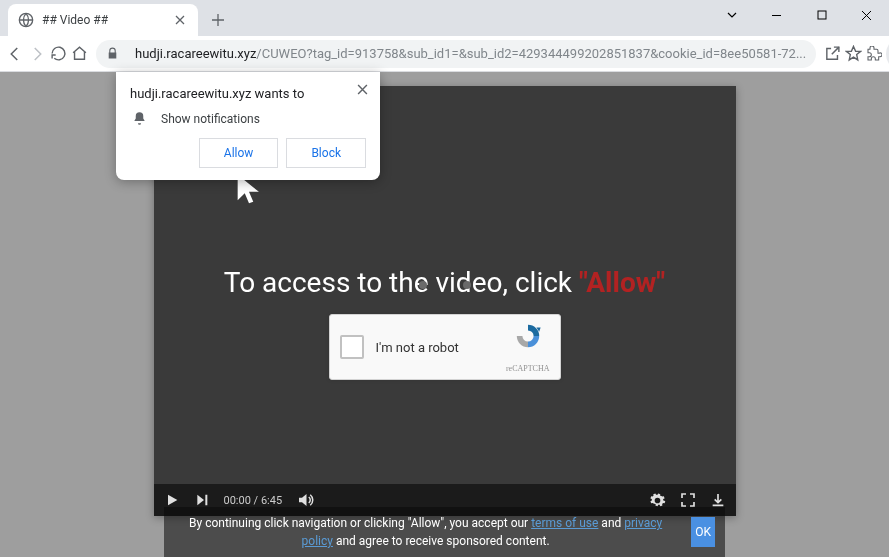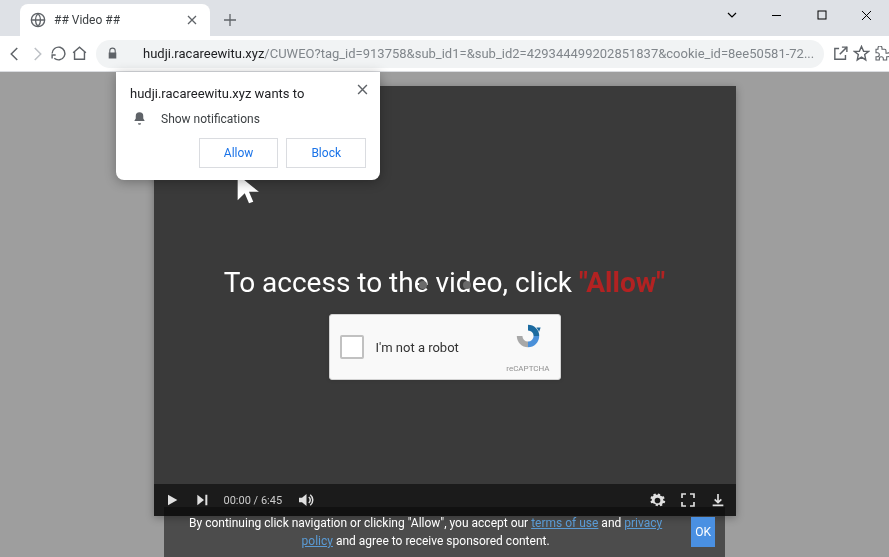--- a/index.html
+++ b/index.html
@@ -1,32 +1,32 @@
 <!DOCTYPE html>
 <html><head>
 <meta charset="utf-8">
 <style>
 * { margin: 0; padding: 0; box-sizing: border-box; font-family: -apple-system, BlinkMacSystemFont, "Segoe UI", Roboto, Arial, sans-serif; }
 body { width: 889px; height: 557px; overflow: hidden; background: #fff; }
 
 
-.titlebar { height: 36px; background: #dee1e6; display: flex; align-items: flex-end; position: relative; padding-left: 12px; }
+.titlebar { height: 36px; background: #dee1e6; display: flex; align-items: flex-end; position: relative; }
 .tab { background: #fff; height: 32px; margin-left: 8px; display: flex; align-items: center; padding: 0 10px 0 10px; border-radius: 8px 8px 0 0; min-width: 190px; gap: 8px; position: relative; }
 .tab-favicon { width: 16px; height: 16px; display: flex; align-items: center; justify-content: center; color: #5f6368; }
 .tab-title { font-size: 12px; color: #3c4043; flex: 1; }
 .tab-close { width: 16px; height: 16px; color: #5f6368; cursor: pointer; display: flex; align-items: center; justify-content: center; }
 .newtab { width: 28px; height: 28px; display: flex; align-items: center; justify-content: center; color: #5f6368; margin-left: 6px; margin-bottom: 2px; cursor: pointer; }
 .window-controls { position: absolute; right: 0; top: 0; display: flex; height: 30px; }
 .window-btn { width: 45px; height: 30px; display: flex; align-items: center; justify-content: center; color: #000; cursor: pointer; }
 
 
 .toolbar { height: 36px; background: #fff; display: flex; align-items: center; padding: 0 6px; gap: 4px; border-bottom: 1px solid #dadce0; }
 .nav-btn { width: 28px; height: 28px; display: flex; align-items: center; justify-content: center; color: #5f6368; border-radius: 50%; cursor: pointer; }
 .nav-btn.disabled { color: #bdc1c6; }
-.omnibox { flex: 1; height: 28px; background: #f1f3f4; border-radius: 14px; display: flex; align-items: center; padding: 0 10px; gap: 24px; margin: 0 4px; }
+.omnibox { flex: 1; height: 28px; background: #f1f3f4; border-radius: 14px; display: flex; align-items: center; padding: 0 10px; gap: 16px; margin: 0 4px; }
 .omnibox .lock { color: #5f6368; }
 .url { font-size: 13px; color: #202124; flex: 1; white-space: nowrap; overflow: hidden; }
 .url .host { color: #202124; }
 .url .path { color: #80868b; }
 
 
 .content { height: calc(557px - 72px); background: #9e9e9e; position: relative; display: flex; justify-content: center; }
 .video-player { width: 582px; height: 430px; background: #3a3a3a; margin-top: 14px; position: relative; box-shadow: 0 2px 8px rgba(0,0,0,0.3); }
 
 .cursor-img { position: absolute; left: 78px; top: 86px; color: #fff; }
@@ -35,21 +35,21 @@
 .video-text .allow-word { color: #b22222; font-weight: bold; }
 
 .loading-dots { position: absolute; top: 195px; left: 50%; transform: translateX(-50%); display: flex; gap: 36px; }
 .loading-dots span { width: 8px; height: 8px; background: #6a6a6a; border-radius: 50%; display: block; }
 
 .recaptcha { position: absolute; top: 228px; left: 50%; transform: translateX(-50%); width: 232px; height: 66px; background: #f9f9f9; border: 1px solid #d3d3d3; border-radius: 3px; box-shadow: 0 0 4px rgba(0,0,0,0.1); display: flex; align-items: center; padding: 0 10px; gap: 12px; }
 .recaptcha-check { width: 24px; height: 24px; border: 2px solid #c1c1c1; border-radius: 2px; background: #fff; cursor: pointer; }
 .recaptcha-label { font-size: 13px; color: #333; flex: 1; }
 .recaptcha-logo { display: flex; flex-direction: column; align-items: center; }
 .recaptcha-logo-icon { width: 28px; height: 28px; }
-.recaptcha-brand { font-size: 8px; color: #919191; margin-top: 14px; }
+.recaptcha-brand { font-size: 8px; color: #919191; margin-top: 14px; font-family: Liberation Serif, serif; }
 
 .video-controls { position: absolute; bottom: 0; left: 0; right: 0; height: 32px; background: #1b1b1b; display: flex; align-items: center; padding: 0 10px; gap: 14px; color: #e0e0e0; }
 .vc-btn { cursor: pointer; display: flex; align-items: center; }
 .vc-time { font-size: 11px; color: #ccc; }
 .vc-spacer { flex: 1; }
 
 
 .consent-bar { position: absolute; bottom: 0; left: 164px; right: 164px; height: 50px; background: rgba(10,10,10,0.55); display: flex; align-items: center; justify-content: center; color: #fff; font-size: 12px; padding: 0 10px; font-family: Georgia, serif; }
 .consent-text { text-align: center; line-height: 1.5; }
 .consent-text a { color: #5a9bd5; text-decoration: underline; cursor: pointer; }

